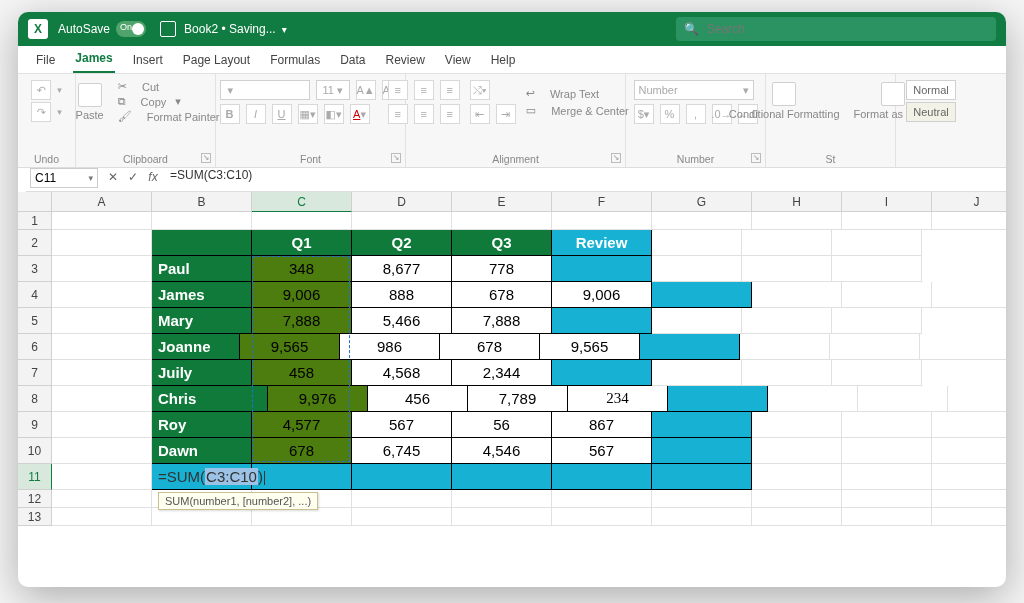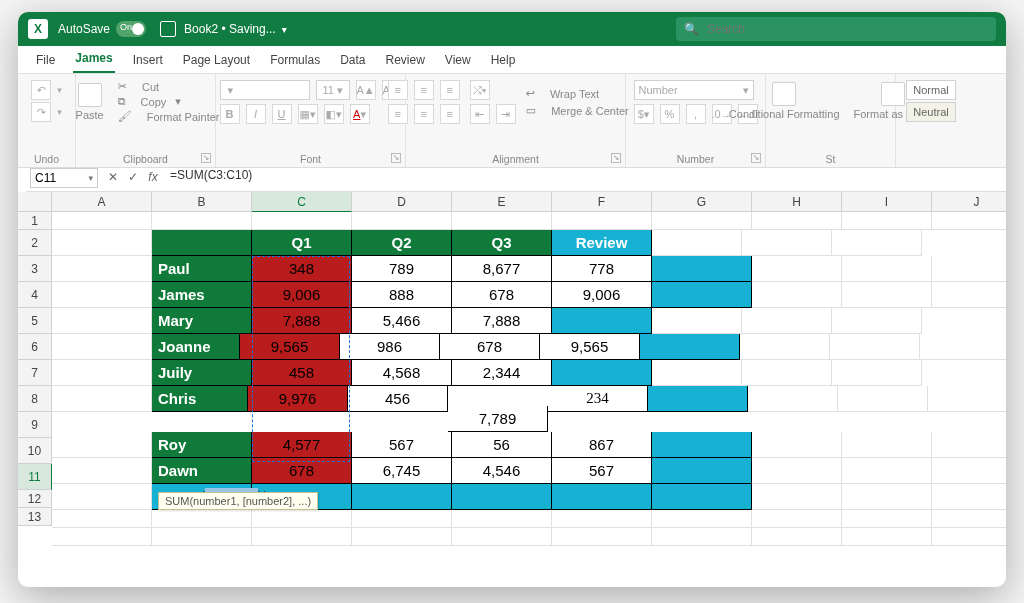--- a/index.html
+++ b/index.html
@@ -58,21 +58,21 @@
   .rowhead { width:34px; border-right:1px solid #d0d0d0; border-bottom:1px solid #d0d0d0; background:#f3f3f3; display:flex; align-items:center; justify-content:center; font-size:12px; color:#444; }
   .rowhead.active { background:#d8e8dd; border-right-color:#107c41; color:#107c41; }
   .cells { position:absolute; left:34px; top:20px; }
   .cellrow { display:flex; }
   .cell { border-right:1px solid #e0e0e0; border-bottom:1px solid #e0e0e0; background:#fff; display:flex; align-items:center; font-size:14px; padding:0 6px; overflow:visible; white-space:nowrap; }
   
   .hdr-green { background:#0f7a3a !important; color:#fff; font-weight:bold; justify-content:center; border-right:1px solid #000; border-bottom:1px solid #000; font-size:15px; }
   .name-green { background:#0f7a3a !important; color:#fff; font-weight:bold; justify-content:flex-start; border-right:1px solid #000; border-bottom:1px solid #000; font-size:15px; }
   .hdr-blue { background:#17b1d4 !important; color:#fff; font-weight:bold; justify-content:center; border-right:1px solid #000; border-bottom:1px solid #000; font-size:15px; }
   .dcell { background:#fff; color:#000; justify-content:center; border-right:1px solid #000; border-bottom:1px solid #000; font-size:15px; }
-  .dcell.sel { background:#b91c1c; }
+  .dcell.sel { background:#4d7c0f; }
   .bluecell { background:#17b1d4 !important; border-right:1px solid #000; border-bottom:1px solid #000; }
   .formula-cell { background:#17b1d4 !important; color:#333; font-size:15px; justify-content:flex-start; border-right:1px solid #000; border-bottom:1px solid #000; position:relative; overflow:visible; }
   .formula-cell .range { background:#9cc2e5; color:#333; padding:0 1px; }
   .ants { position:absolute; border:1.5px dashed #1e6fd6; pointer-events:none; }
   .tooltip { position:absolute; background:#fffff0; border:1px solid #c8c090; font-size:11px; color:#555; padding:2px 6px; box-shadow:1px 1px 2px rgba(0,0,0,.15); }
 </style>
 </head>
 <body>
 
 <div class="window">
@@ -287,21 +287,20 @@
           <div class="cell hdr-green" style="width: 100px; height: 26px;">Q3</div>
           <div class="cell hdr-blue" style="width: 100px; height: 26px;">Review</div>
           <div class="cell" style="width: 90px; height: 26px;"></div>
           <div class="cell" style="width: 90px; height: 26px;"></div>
           <div class="cell" style="width: 90px; height: 26px;"></div>
         </div>
         <div class="cellrow">
           <div class="cell" style="width: 100px; height: 26px;"></div>
           <div class="cell name-green" style="width: 100px; height: 26px;">Paul</div>
           <div class="cell dcell sel" style="width: 100px; height: 26px;">348</div>
-          <div class="cell dcell" style="width: 100px; height: 26px;">789</div>
           <div class="cell dcell" style="width: 100px; height: 26px;">8,677</div>
           <div class="cell dcell" style="width: 100px; height: 26px;">778</div>
           <div class="cell bluecell" style="width: 100px; height: 26px;"></div>
           <div class="cell" style="width: 90px; height: 26px;"></div>
           <div class="cell" style="width: 90px; height: 26px;"></div>
           <div class="cell" style="width: 90px; height: 26px;"></div>
         </div>
         <div class="cellrow">
           <div class="cell" style="width: 100px; height: 26px;"></div>
           <div class="cell name-green" style="width: 100px; height: 26px;">James</div>
@@ -343,24 +342,24 @@
           <div class="cell dcell sel" style="width: 100px; height: 26px;">458</div>
           <div class="cell dcell" style="width: 100px; height: 26px;">4,568</div>
           <div class="cell dcell" style="width: 100px; height: 26px;">2,344</div>
           <div class="cell bluecell" style="width: 100px; height: 26px;"></div>
           <div class="cell" style="width: 90px; height: 26px;"></div>
           <div class="cell" style="width: 90px; height: 26px;"></div>
           <div class="cell" style="width: 90px; height: 26px;"></div>
         </div>
         <div class="cellrow">
           <div class="cell" style="width: 100px; height: 26px;"></div>
-          <div class="cell name-green" style="width: 96px; height: 26px;">Chris</div>
+          <div class="cell name-green" style="width: 116px; height: 26px;">Chris</div>
           <div class="cell dcell sel" style="width: 100px; height: 26px;">9,976</div>
           <div class="cell dcell" style="width: 100px; height: 26px;">456</div>
-          <div class="cell dcell" style="width: 100px; height: 26px; margin-top: 20px;">7,789</div>
+          <div class="cell dcell" style="width: 100px; height: 26px;">7,789</div>
           <div class="cell dcell" style="width: 100px; height: 26px; font-family: Liberation Serif, serif;">234</div>
           <div class="cell bluecell" style="width: 100px; height: 26px;"></div>
           <div class="cell" style="width: 90px; height: 26px;"></div>
           <div class="cell" style="width: 90px; height: 26px;"></div>
           <div class="cell" style="width: 90px; height: 26px;"></div>
         </div>
         <div class="cellrow">
           <div class="cell" style="width: 100px; height: 26px;"></div>
           <div class="cell name-green" style="width: 100px; height: 26px;">Roy</div>
           <div class="cell dcell sel" style="width: 100px; height: 26px;">4,577</div>

